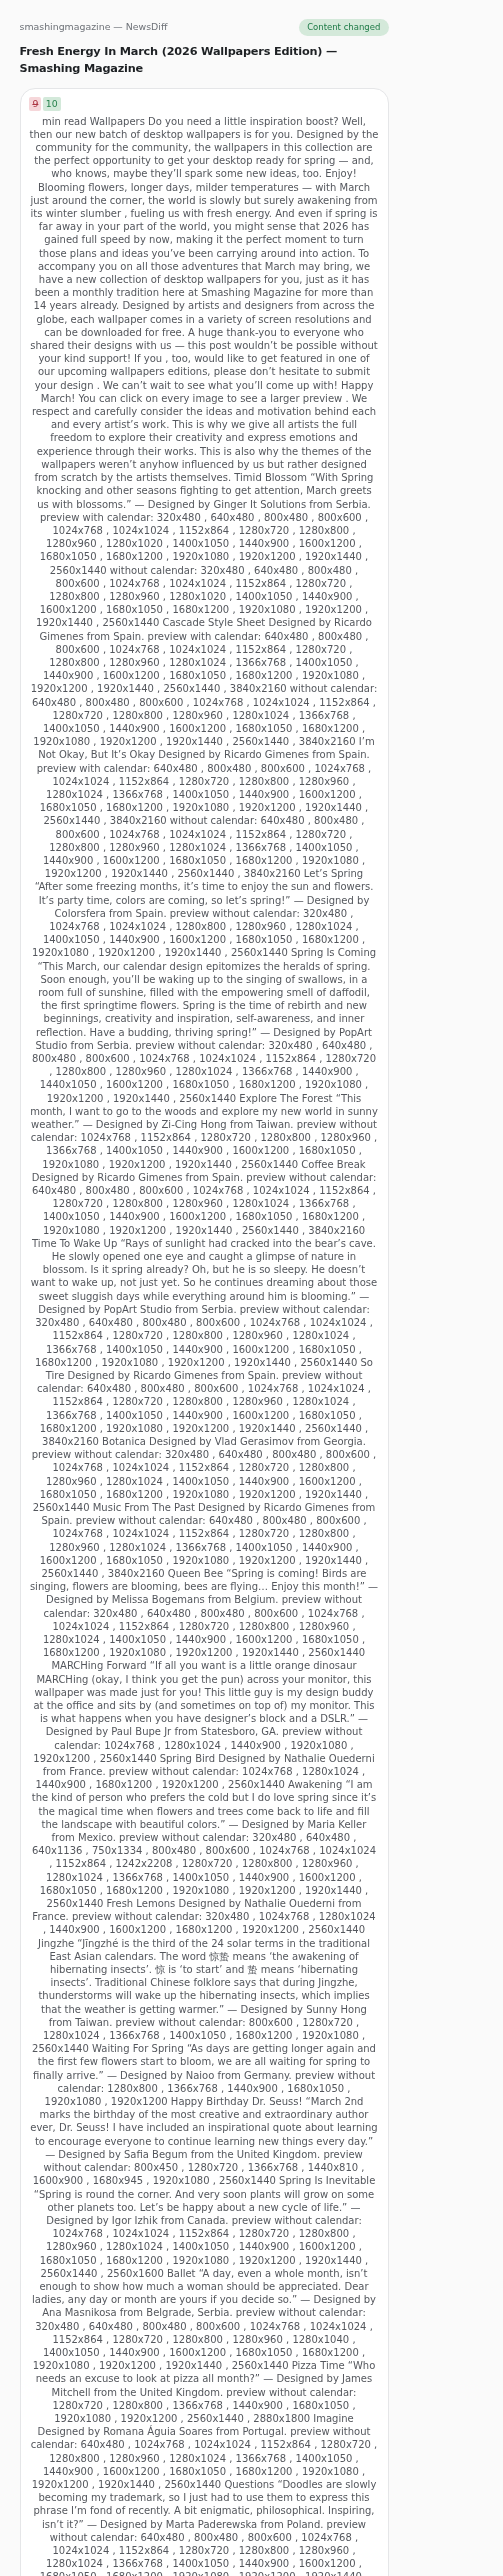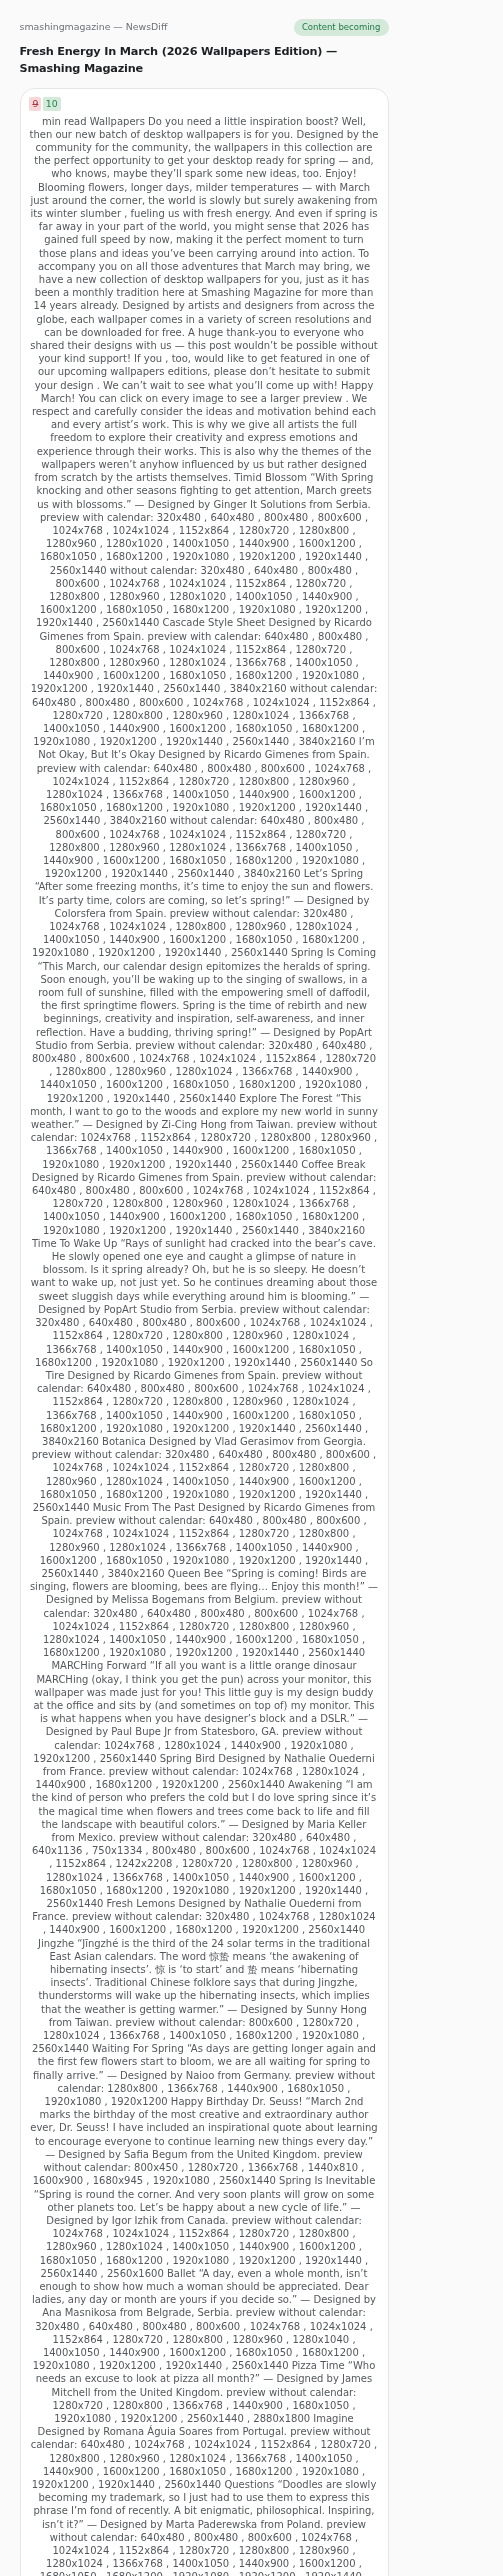--- a/index.html
+++ b/index.html
@@ -92,21 +92,21 @@
     font-size:9.4px;
     line-height:12.6px;
   }
 </style>
 </head>
 <body>
 
 <div class="page">
   <div class="header-row">
     <span class="source-label">smashingmagazine — NewsDiff</span>
-    <span class="status-badge">Content becoming</span>
+    <span class="status-badge">Content changed</span>
   </div>
 
   <h1 class="page-title">Fresh Energy In March (2026 Wallpapers Edition) — Smashing Magazine</h1>
 
   <div class="diff-card">
     <div class="chips">
       <span class="chip removed">9</span><span class="chip added">10</span>
     </div>
     <div class="body-text">min read Wallpapers Do you need a little inspiration boost? Well, then our new batch of desktop wallpapers is for you. Designed by the community for the community, the wallpapers in this collection are the perfect opportunity to get your desktop ready for spring — and, who knows, maybe they’ll spark some new ideas, too. Enjoy! Blooming flowers, longer days, milder temperatures — with March just around the corner, the world is slowly but surely awakening from its winter slumber , fueling us with fresh energy. And even if spring is far away in your part of the world, you might sense that 2026 has gained full speed by now, making it the perfect moment to turn those plans and ideas you’ve been carrying around into action. To accompany you on all those adventures that March may bring, we have a new collection of desktop wallpapers for you, just as it has been a monthly tradition here at Smashing Magazine for more than 14 years already. Designed by artists and designers from across the globe, each wallpaper comes in a variety of screen resolutions and can be downloaded for free. A huge thank-you to everyone who shared their designs with us — this post wouldn’t be possible without your kind support! If you , too, would like to get featured in one of our upcoming wallpapers editions, please don’t hesitate to submit your design . We can’t wait to see what you’ll come up with! Happy March! You can click on every image to see a larger preview . We respect and carefully consider the ideas and motivation behind each and every artist’s work. This is why we give all artists the full freedom to explore their creativity and express emotions and experience through their works. This is also why the themes of the wallpapers weren’t anyhow influenced by us but rather designed from scratch by the artists themselves. Timid Blossom “With Spring knocking and other seasons fighting to get attention, March greets us with blossoms.” — Designed by Ginger It Solutions from Serbia. preview with calendar: 320x480 , 640x480 , 800x480 , 800x600 , 1024x768 , 1024x1024 , 1152x864 , 1280x720 , 1280x800 , 1280x960 , 1280x1020 , 1400x1050 , 1440x900 , 1600x1200 , 1680x1050 , 1680x1200 , 1920x1080 , 1920x1200 , 1920x1440 , 2560x1440 without calendar: 320x480 , 640x480 , 800x480 , 800x600 , 1024x768 , 1024x1024 , 1152x864 , 1280x720 , 1280x800 , 1280x960 , 1280x1020 , 1400x1050 , 1440x900 , 1600x1200 , 1680x1050 , 1680x1200 , 1920x1080 , 1920x1200 , 1920x1440 , 2560x1440 Cascade Style Sheet Designed by Ricardo Gimenes from Spain. preview with calendar: 640x480 , 800x480 , 800x600 , 1024x768 , 1024x1024 , 1152x864 , 1280x720 , 1280x800 , 1280x960 , 1280x1024 , 1366x768 , 1400x1050 , 1440x900 , 1600x1200 , 1680x1050 , 1680x1200 , 1920x1080 , 1920x1200 , 1920x1440 , 2560x1440 , 3840x2160 without calendar: 640x480 , 800x480 , 800x600 , 1024x768 , 1024x1024 , 1152x864 , 1280x720 , 1280x800 , 1280x960 , 1280x1024 , 1366x768 , 1400x1050 , 1440x900 , 1600x1200 , 1680x1050 , 1680x1200 , 1920x1080 , 1920x1200 , 1920x1440 , 2560x1440 , 3840x2160 I’m Not Okay, But It’s Okay Designed by Ricardo Gimenes from Spain. preview with calendar: 640x480 , 800x480 , 800x600 , 1024x768 , 1024x1024 , 1152x864 , 1280x720 , 1280x800 , 1280x960 , 1280x1024 , 1366x768 , 1400x1050 , 1440x900 , 1600x1200 , 1680x1050 , 1680x1200 , 1920x1080 , 1920x1200 , 1920x1440 , 2560x1440 , 3840x2160 without calendar: 640x480 , 800x480 , 800x600 , 1024x768 , 1024x1024 , 1152x864 , 1280x720 , 1280x800 , 1280x960 , 1280x1024 , 1366x768 , 1400x1050 , 1440x900 , 1600x1200 , 1680x1050 , 1680x1200 , 1920x1080 , 1920x1200 , 1920x1440 , 2560x1440 , 3840x2160 Let’s Spring “After some freezing months, it’s time to enjoy the sun and flowers. It’s party time, colors are coming, so let’s spring!” — Designed by Colorsfera from Spain. preview without calendar: 320x480 , 1024x768 , 1024x1024 , 1280x800 , 1280x960 , 1280x1024 , 1400x1050 , 1440x900 , 1600x1200 , 1680x1050 , 1680x1200 , 1920x1080 , 1920x1200 , 1920x1440 , 2560x1440 Spring Is Coming “This March, our calendar design epitomizes the heralds of spring. Soon enough, you’ll be waking up to the singing of swallows, in a room full of sunshine, filled with the empowering smell of daffodil, the first springtime flowers. Spring is the time of rebirth and new beginnings, creativity and inspiration, self-awareness, and inner reflection. Have a budding, thriving spring!” — Designed by PopArt Studio from Serbia. preview without calendar: 320x480 , 640x480 , 800x480 , 800x600 , 1024x768 , 1024x1024 , 1152x864 , 1280x720 , 1280x800 , 1280x960 , 1280x1024 , 1366x768 , 1440x900 , 1440x1050 , 1600x1200 , 1680x1050 , 1680x1200 , 1920x1080 , 1920x1200 , 1920x1440 , 2560x1440 Explore The Forest “This month, I want to go to the woods and explore my new world in sunny weather.” — Designed by Zi-Cing Hong from Taiwan. preview without calendar: 1024x768 , 1152x864 , 1280x720 , 1280x800 , 1280x960 , 1366x768 , 1400x1050 , 1440x900 , 1600x1200 , 1680x1050 , 1920x1080 , 1920x1200 , 1920x1440 , 2560x1440 Coffee Break Designed by Ricardo Gimenes from Spain. preview without calendar: 640x480 , 800x480 , 800x600 , 1024x768 , 1024x1024 , 1152x864 , 1280x720 , 1280x800 , 1280x960 , 1280x1024 , 1366x768 , 1400x1050 , 1440x900 , 1600x1200 , 1680x1050 , 1680x1200 , 1920x1080 , 1920x1200 , 1920x1440 , 2560x1440 , 3840x2160 Time To Wake Up “Rays of sunlight had cracked into the bear’s cave. He slowly opened one eye and caught a glimpse of nature in blossom. Is it spring already? Oh, but he is so sleepy. He doesn’t want to wake up, not just yet. So he continues dreaming about those sweet sluggish days while everything around him is blooming.” — Designed by PopArt Studio from Serbia. preview without calendar: 320x480 , 640x480 , 800x480 , 800x600 , 1024x768 , 1024x1024 , 1152x864 , 1280x720 , 1280x800 , 1280x960 , 1280x1024 , 1366x768 , 1400x1050 , 1440x900 , 1600x1200 , 1680x1050 , 1680x1200 , 1920x1080 , 1920x1200 , 1920x1440 , 2560x1440 So Tire Designed by Ricardo Gimenes from Spain. preview without calendar: 640x480 , 800x480 , 800x600 , 1024x768 , 1024x1024 , 1152x864 , 1280x720 , 1280x800 , 1280x960 , 1280x1024 , 1366x768 , 1400x1050 , 1440x900 , 1600x1200 , 1680x1050 , 1680x1200 , 1920x1080 , 1920x1200 , 1920x1440 , 2560x1440 , 3840x2160 Botanica Designed by Vlad Gerasimov from Georgia. preview without calendar: 320x480 , 640x480 , 800x480 , 800x600 , 1024x768 , 1024x1024 , 1152x864 , 1280x720 , 1280x800 , 1280x960 , 1280x1024 , 1400x1050 , 1440x900 , 1600x1200 , 1680x1050 , 1680x1200 , 1920x1080 , 1920x1200 , 1920x1440 , 2560x1440 Music From The Past Designed by Ricardo Gimenes from Spain. preview without calendar: 640x480 , 800x480 , 800x600 , 1024x768 , 1024x1024 , 1152x864 , 1280x720 , 1280x800 , 1280x960 , 1280x1024 , 1366x768 , 1400x1050 , 1440x900 , 1600x1200 , 1680x1050 , 1920x1080 , 1920x1200 , 1920x1440 , 2560x1440 , 3840x2160 Queen Bee “Spring is coming! Birds are singing, flowers are blooming, bees are flying… Enjoy this month!” — Designed by Melissa Bogemans from Belgium. preview without calendar: 320x480 , 640x480 , 800x480 , 800x600 , 1024x768 , 1024x1024 , 1152x864 , 1280x720 , 1280x800 , 1280x960 , 1280x1024 , 1400x1050 , 1440x900 , 1600x1200 , 1680x1050 , 1680x1200 , 1920x1080 , 1920x1200 , 1920x1440 , 2560x1440 MARCHing Forward “If all you want is a little orange dinosaur MARCHing (okay, I think you get the pun) across your monitor, this wallpaper was made just for you! This little guy is my design buddy at the office and sits by (and sometimes on top of) my monitor. This is what happens when you have designer’s block and a DSLR.” — Designed by Paul Bupe Jr from Statesboro, GA. preview without calendar: 1024x768 , 1280x1024 , 1440x900 , 1920x1080 , 1920x1200 , 2560x1440 Spring Bird Designed by Nathalie Ouederni from France. preview without calendar: 1024x768 , 1280x1024 , 1440x900 , 1680x1200 , 1920x1200 , 2560x1440 Awakening “I am the kind of person who prefers the cold but I do love spring since it’s the magical time when flowers and trees come back to life and fill the landscape with beautiful colors.” — Designed by Maria Keller from Mexico. preview without calendar: 320x480 , 640x480 , 640x1136 , 750x1334 , 800x480 , 800x600 , 1024x768 , 1024x1024 , 1152x864 , 1242x2208 , 1280x720 , 1280x800 , 1280x960 , 1280x1024 , 1366x768 , 1400x1050 , 1440x900 , 1600x1200 , 1680x1050 , 1680x1200 , 1920x1080 , 1920x1200 , 1920x1440 , 2560x1440 Fresh Lemons Designed by Nathalie Ouederni from France. preview without calendar: 320x480 , 1024x768 , 1280x1024 , 1440x900 , 1600x1200 , 1680x1200 , 1920x1200 , 2560x1440 Jingzhe “Jīngzhé is the third of the 24 solar terms in the traditional East Asian calendars. The word 惊蛰 means ‘the awakening of hibernating insects’. 惊 is ‘to start’ and 蛰 means ‘hibernating insects’. Traditional Chinese folklore says that during Jingzhe, thunderstorms will wake up the hibernating insects, which implies that the weather is getting warmer.” — Designed by Sunny Hong from Taiwan. preview without calendar: 800x600 , 1280x720 , 1280x1024 , 1366x768 , 1400x1050 , 1680x1200 , 1920x1080 , 2560x1440 Waiting For Spring “As days are getting longer again and the first few flowers start to bloom, we are all waiting for spring to finally arrive.” — Designed by Naioo from Germany. preview without calendar: 1280x800 , 1366x768 , 1440x900 , 1680x1050 , 1920x1080 , 1920x1200 Happy Birthday Dr. Seuss! “March 2nd marks the birthday of the most creative and extraordinary author ever, Dr. Seuss! I have included an inspirational quote about learning to encourage everyone to continue learning new things every day.” — Designed by Safia Begum from the United Kingdom. preview without calendar: 800x450 , 1280x720 , 1366x768 , 1440x810 , 1600x900 , 1680x945 , 1920x1080 , 2560x1440 Spring Is Inevitable “Spring is round the corner. And very soon plants will grow on some other planets too. Let’s be happy about a new cycle of life.” — Designed by Igor Izhik from Canada. preview without calendar: 1024x768 , 1024x1024 , 1152x864 , 1280x720 , 1280x800 , 1280x960 , 1280x1024 , 1400x1050 , 1440x900 , 1600x1200 , 1680x1050 , 1680x1200 , 1920x1080 , 1920x1200 , 1920x1440 , 2560x1440 , 2560x1600 Ballet “A day, even a whole month, isn’t enough to show how much a woman should be appreciated. Dear ladies, any day or month are yours if you decide so.” — Designed by Ana Masnikosa from Belgrade, Serbia. preview without calendar: 320x480 , 640x480 , 800x480 , 800x600 , 1024x768 , 1024x1024 , 1152x864 , 1280x720 , 1280x800 , 1280x960 , 1280x1040 , 1400x1050 , 1440x900 , 1600x1200 , 1680x1050 , 1680x1200 , 1920x1080 , 1920x1200 , 1920x1440 , 2560x1440 Pizza Time “Who needs an excuse to look at pizza all month?” — Designed by James Mitchell from the United Kingdom. preview without calendar: 1280x720 , 1280x800 , 1366x768 , 1440x900 , 1680x1050 , 1920x1080 , 1920x1200 , 2560x1440 , 2880x1800 Imagine Designed by Romana Águia Soares from Portugal. preview without calendar: 640x480 , 1024x768 , 1024x1024 , 1152x864 , 1280x720 , 1280x800 , 1280x960 , 1280x1024 , 1366x768 , 1400x1050 , 1440x900 , 1600x1200 , 1680x1050 , 1680x1200 , 1920x1080 , 1920x1200 , 1920x1440 , 2560x1440 Questions “Doodles are slowly becoming my trademark, so I just had to use them to express this phrase I’m fond of recently. A bit enigmatic, philosophical. Inspiring, isn’t it?” — Designed by Marta Paderewska from Poland. preview without calendar: 640x480 , 800x480 , 800x600 , 1024x768 , 1024x1024 , 1152x864 , 1280x720 , 1280x800 , 1280x960 , 1280x1024 , 1366x768 , 1400x1050 , 1440x900 , 1600x1200 , 1680x1050 , 1680x1200 , 1920x1080 , 1920x1200 , 1920x1440 , 2560x1440 The Unknown “I made a connection, between the dark side and the unknown lighted and catchy area.” — Designed by Valentin Keleti from Romania. preview without calendar: 320x480 , 640x480 , 800x480 , 800x600 , 1024x768 , 1024x1024 , 1152x864 , 1280x720 , 1280x800 , 1280x960 , 1280x1024 , 1366x768 , 1400x1050 , 1440x900 , 1600x1200 , 1680x1050 , 1680x1200 , 1920x1080 , 1920x1200 , 1920x1440 , 2560x1440 Let’s Get Outside Designed by Lívia Lénárt from Hungary. preview without calendar: 1024x768 , 1280x1024 , 1366x768 , 1600x1200 , 1680x1200 , 1920x1080 , 1920x1200 , 2560x1440 Fresh Flow “It’s time for the water to go down the mountains, it’s time for the rivers to get rid of ice blocks, it’s time for the ground to feed the plants, it’s time to go out and take a deep breath. I imagined these ideas with interlacing colored lines.” — Designed by Philippe Brouard from France. preview without calendar: 1024x768 , 1366x768 , 1600x1200 , 1920x1080 , 1920x1200 , 1920x1440 , 2560x1440 , 2560x1600 , 2880x1800 , 3840x2160 St. Patrick’s Day “On the 17th March, raise a glass and toast St. Patrick on St. Patrick’s Day, the Patron Saint of Ireland.” — Designed by Ever Increasing Circles from the United Kingdom. preview without calendar: 320x480 , 640x480 , 800x480 , 800x600 , 1024x768 , 1024x1024 , 1080x1080 , 1152x864 , 1280x720 , 1280x800 , 1280x960 , 1280x1024 , 1366x768 , 1400x1050 , 1440x900 , 1600x1200 , 1680x1050 , 1680x1200 , 1920x1080 , 1920x1200 , 1920x1440 , 2560x1440 Sending FriendShips To March Designed by João Acácio from Portugal. preview without calendar: 800x600 , 1024x768 , 1152x864 , 1280x720 , 1280x800 , 1280x960 , 1280x1024 , 1366x768 , 1400x1050 , 1440x900 , 1600x1200 , 1680x1050 , 1680x1200 , 1920x1080 , 1920x1200 , 1920x1440 , 2560x1440 Bee-utiful Smile Designed by Doreen Bethge from Germany. preview without calendar: 640x480 , 800x600 , 1024x768 , 1152x864 , 1280x720 , 1280x800 , 1280x960 , 1400x1050 , 1440x900 , 1600x1200 , 1680x1050 , 1920x1080 , 1920x1200 , 1920x1440 , 2560x1440 , 3200x2000 Sakura Designed by Evacomics from Singapore. preview without calendar: 320x480 , 768x1024 , 1024x768 , 1280x800 , 1280x1024 , 1440x900 , 1920x1080 , 2560x1440 Get Featured Next Month Feeling inspired? We’ll publish the April wallpapers on March 31, so if you’d like to be a part of the collection, please don’t hesitate to submit your design . We are already looking forward to it!</div>
   </div>

